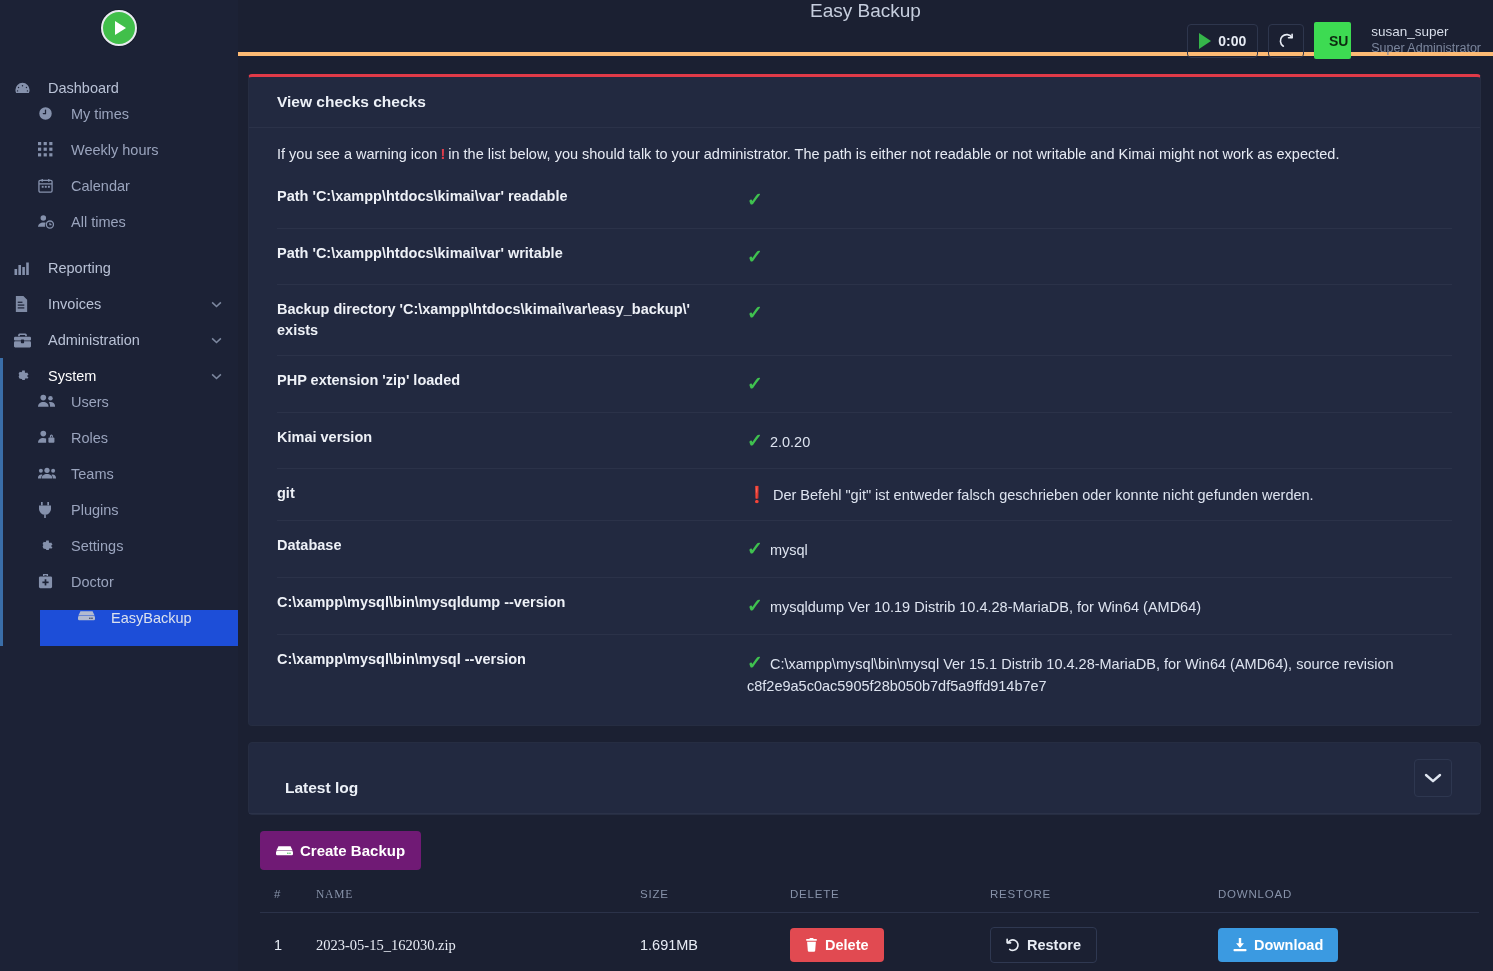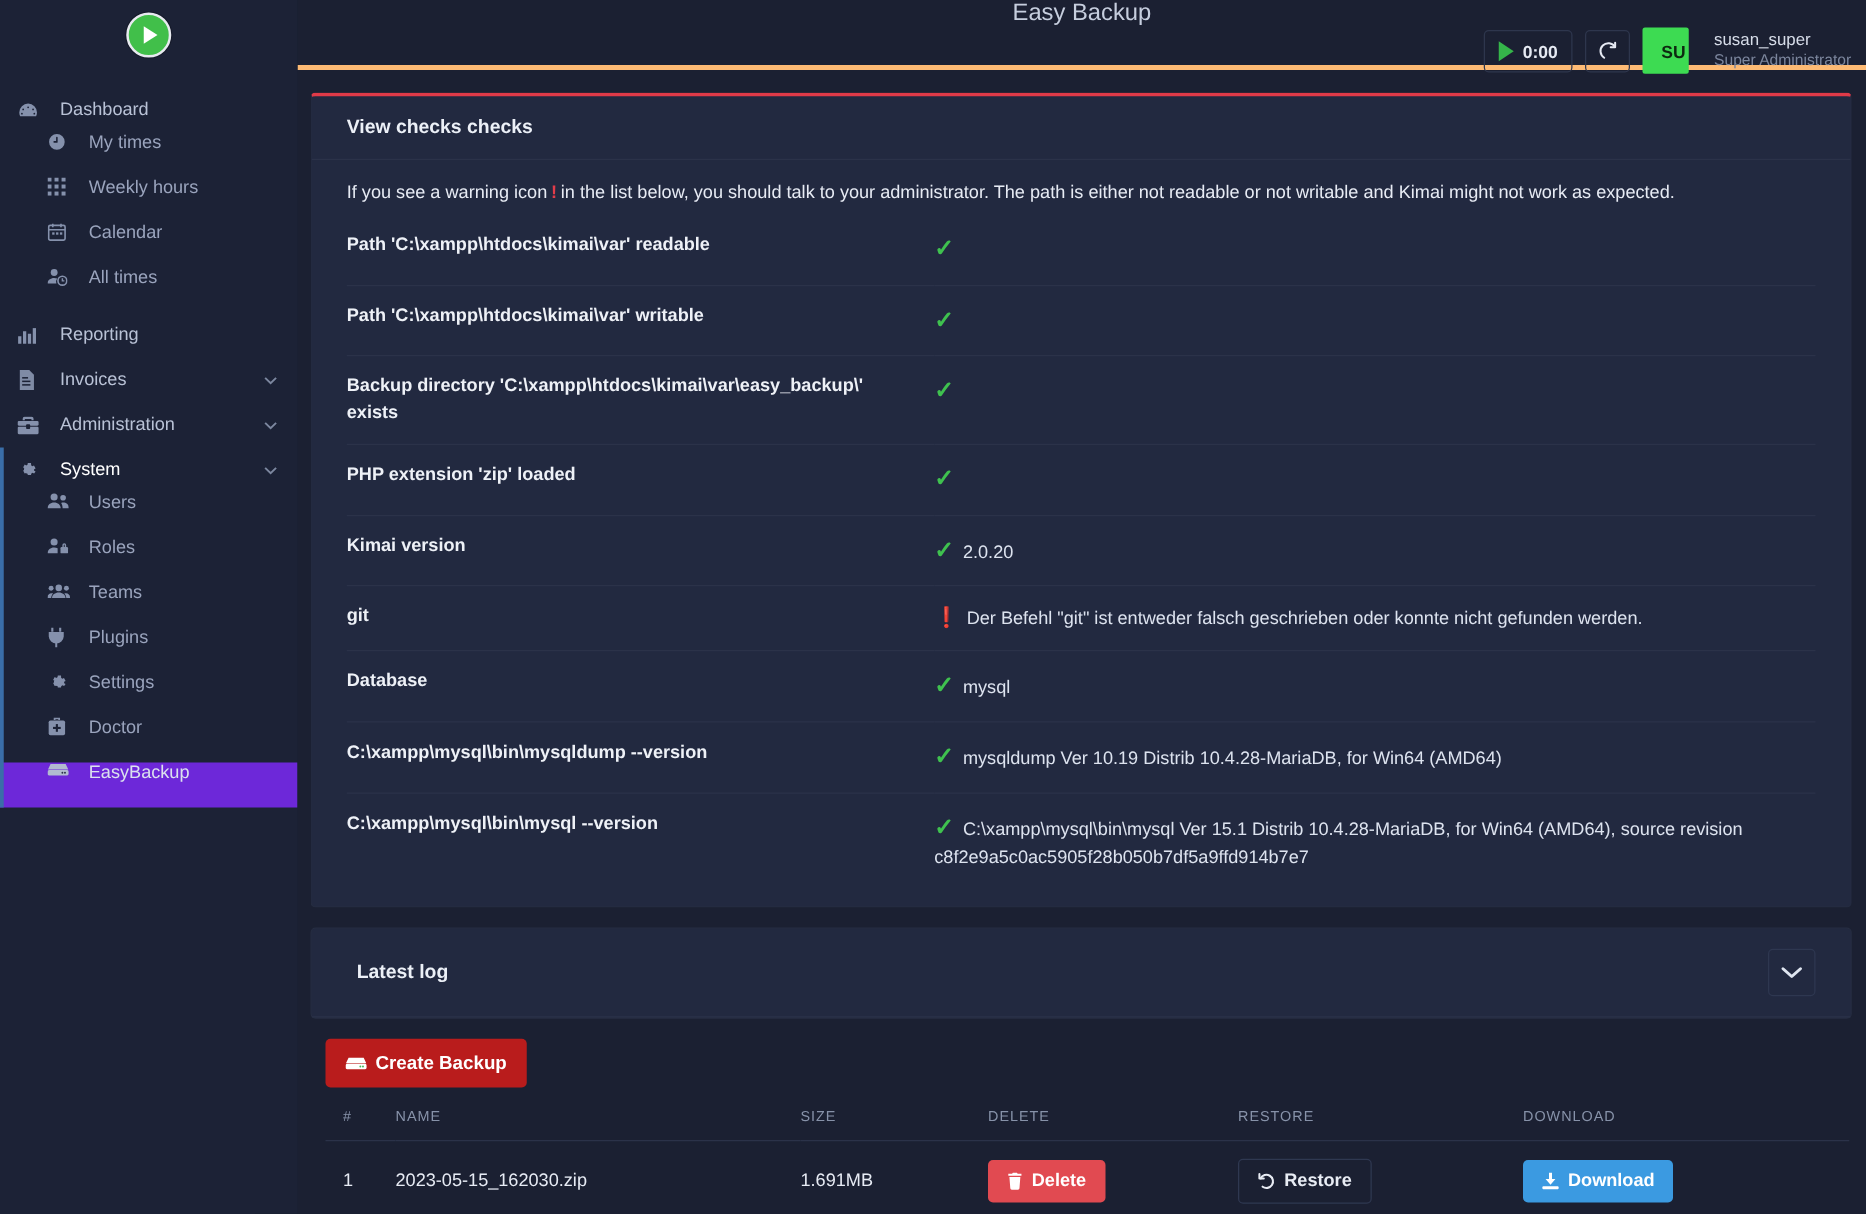--- a/index.html
+++ b/index.html
@@ -58,21 +58,21 @@
   .nav-sub {
     display: flex; align-items: flex-start;
     height: 36px; padding-left: 38px; padding-right: 14px;
     color: #9aa4bd; font-size: 14.5px; cursor: pointer;
   }
   .nav-sub .ic {
     width: 22px; min-width: 22px; margin-right: 11px;
     display: flex; align-items: center; color: #8591ac;
   }
   .nav-sub.selected {
-    background: #6d28d9; color: #dbe1ee;
+    background: #1d4ed8; color: #dbe1ee; margin-left: 40px;
   }
   .nav-sub.selected .ic { color: #b2bbd0; }
   svg { display: block; }
 
   
   .main {
     flex: 1; height: 971px; background: #1b2032;
     display: flex; flex-direction: column; overflow: hidden;
   }
   .topbar {
@@ -123,21 +123,21 @@
     border: 1px solid #262d42;
     border-radius: 4px;
     margin-bottom: 16px;
   }
   .card.accent-red { border-top: 3px solid #e03a48; }
   .card-header {
     padding: 16px 28px;
     border-bottom: 1px solid #2b3249;
   }
   .card-title { color: #ecf0f7; font-size: 15.5px; font-weight: bold; }
-  .card-header-flex { display: flex; align-items: center; padding-left: 36px; }
+  .card-header-flex { display: flex; align-items: flex-end; padding-left: 36px; }
   .collapse-btn {
     margin-left: auto; width: 38px; height: 38px;
     border: 1px solid #2e3750; border-radius: 4px;
     display: flex; align-items: center; justify-content: center;
     color: #dfe5f0; cursor: pointer;
   }
   .card-body { padding: 0 28px; }
   .intro {
     color: #e7ebf4; font-size: 14.5px; padding: 18px 0 10px 0;
   }
@@ -156,37 +156,37 @@
   .bang { color: #e23c4a; font-weight: bold; font-size: 16px; margin-right: 6px; display:inline-block; }
 
   
   .backup-section { padding: 0 2px 30px 12px; }
   .btn {
     display: inline-flex; align-items: center; gap: 7px;
     border: none; border-radius: 4px; cursor: pointer;
     font-family: "Liberation Sans", sans-serif;
   }
   .btn-create {
-    background: #b91c1c; color: #ffffff;
+    background: #701a75; color: #ffffff;
     font-size: 15px; font-weight: bold;
     padding: 11px 16px; margin-bottom: 18px;
   }
   table.backups { width: 100%; border-collapse: collapse; }
   table.backups th {
     text-align: left; color: #8792a9;
     font-size: 11.5px; font-weight: normal; letter-spacing: .8px;
     padding: 0 0 12px 0; border-bottom: 1px solid #2b3249;
   }
   table.backups td {
     color: #e7ebf4; font-size: 14.5px;
     padding: 14px 0; border-bottom: 1px solid #2b3249;
     vertical-align: middle;
   }
   .col-num { width: 56px; padding-left: 14px !important; }
-  .col-name { width: 324px; }
+  .col-name { width: 324px; font-family: Liberation Serif, serif; }
   .col-size { width: 150px; }
   .col-del { width: 200px; }
   .col-res { width: 228px; }
   .btn-delete {
     background: #e14a51; color: #fff; font-size: 14.5px; font-weight: bold;
     padding: 9px 15px;
   }
   .btn-restore {
     background: transparent; color: #e8ecf4;
     border: 1px solid #2f3851; font-size: 14.5px; font-weight: bold;

